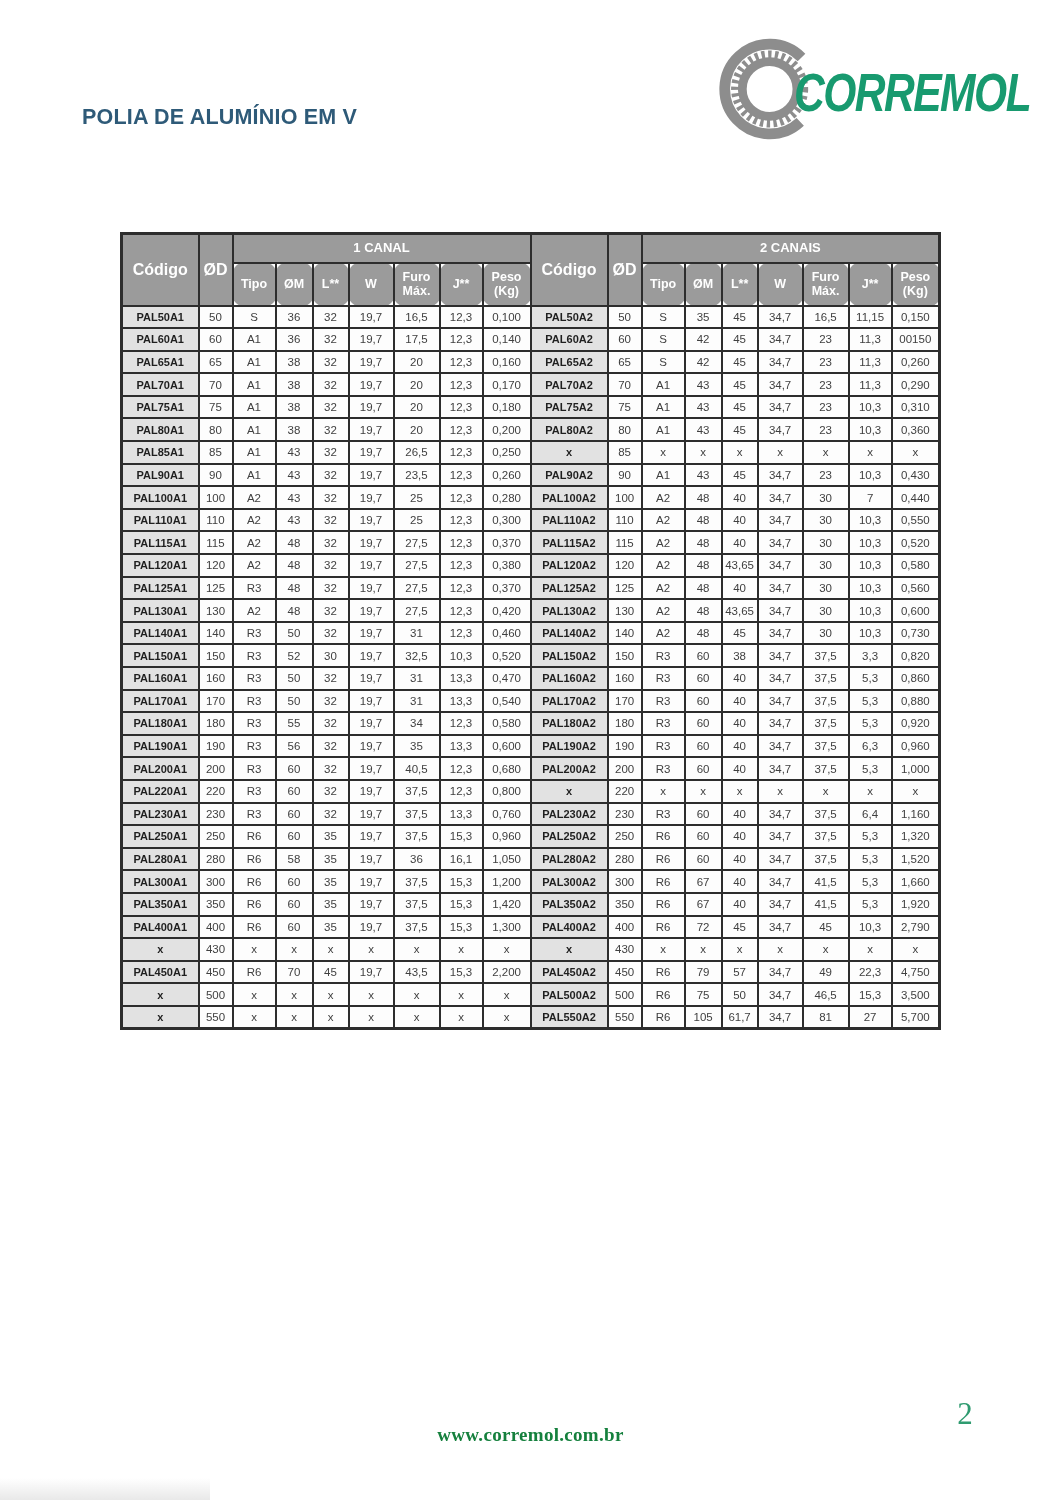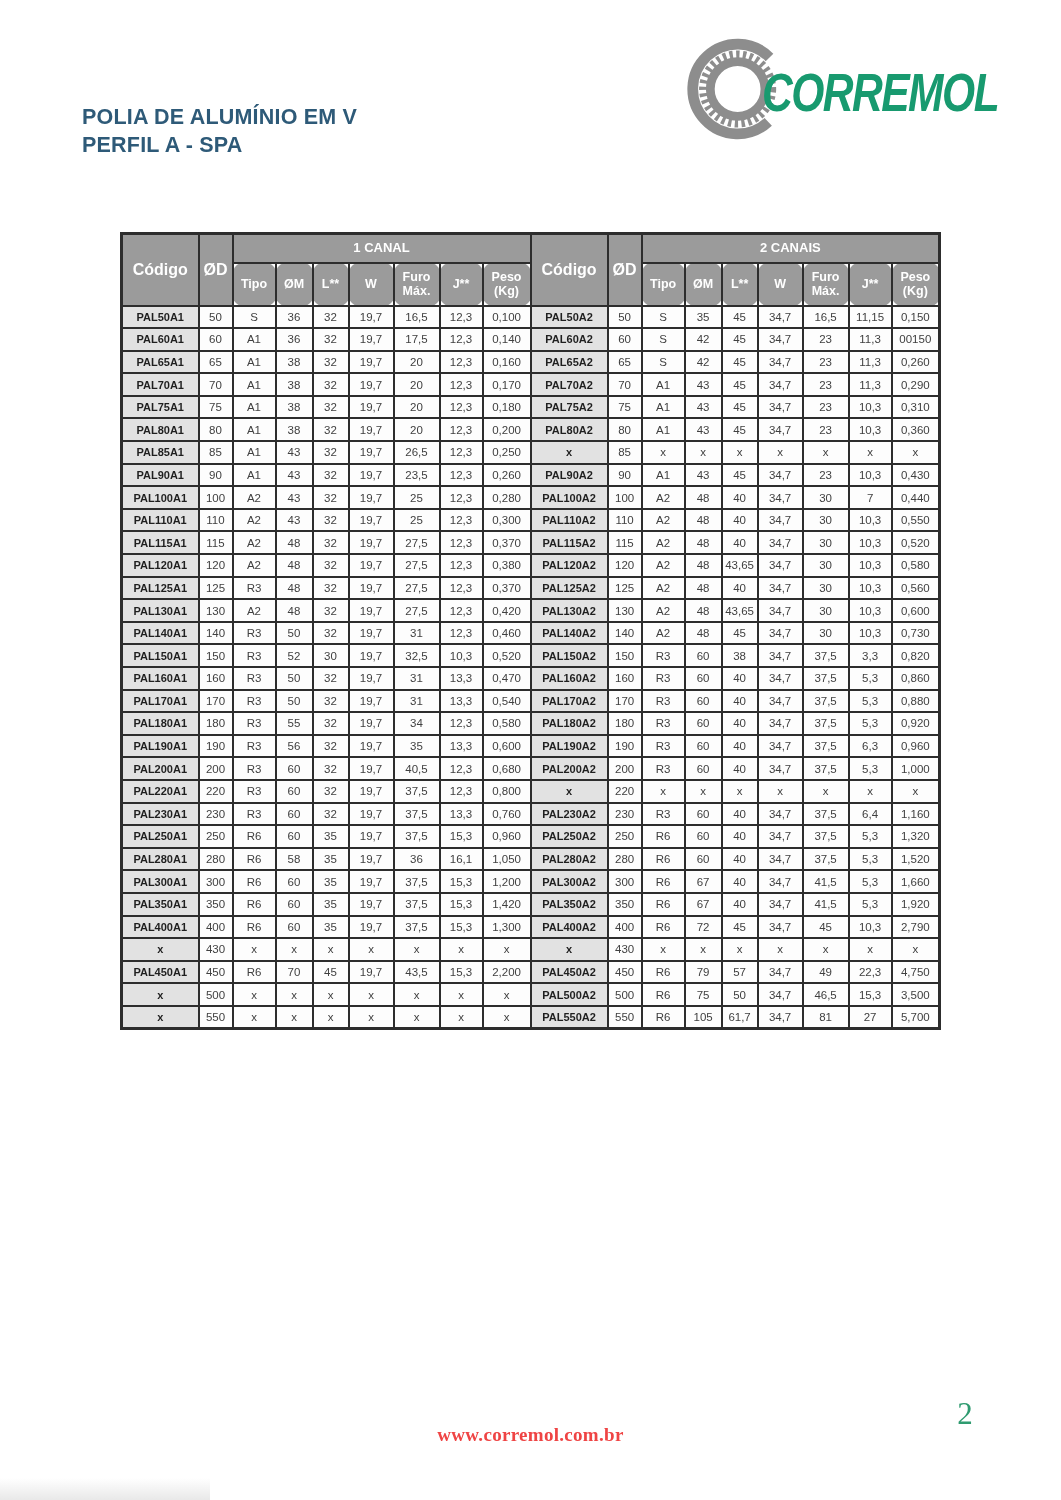--- a/index.html
+++ b/index.html
@@ -12,21 +12,21 @@
   }
 
   
   .title-block {
     position: absolute; left: 82px; top: 104px;
     color: #2e5a78; font-weight: bold;
     font-size: 21.5px; line-height: 1.28;
     letter-spacing: 0.2px;
   }
   .logo {
-    position: absolute; left: 682px; top: 30px;
+    position: absolute; left: 714px; top: 30px;
     width: 322px; height: 118px;
   }
   .logo svg { width: 100%; height: 100%; }
   .logo-text {
     font-family: "Liberation Sans", sans-serif;
     font-weight: bold; font-style: italic;
     font-size: 55px; letter-spacing: -2px;
     fill: #189a6f;
   }
 
@@ -58,41 +58,40 @@
   table.spec td.codigo {
     background: #e2e2e2; color: #1f1f1f;
     font-weight: bold; font-size: 11px;
   }
 
   
   .footer-url {
     position: absolute; left: 0; top: 1424px; width: 1061px;
     text-align: center;
     font-family: "Liberation Serif", serif;
-    font-size: 19px; font-weight: bold; color: #ef4444;
+    font-size: 19px; font-weight: bold; color: #15803d;
     text-decoration: none; letter-spacing: 0.3px;
   }
   .page-number {
     position: absolute; left: 940px; top: 1396px; width: 50px;
     text-align: center;
     font-family: "Liberation Serif", serif;
     font-size: 31px; color: #2f9b70;
   }
   .scan-artifact {
     position: absolute; left: 0; top: 1478px; width: 210px; height: 22px;
     background: linear-gradient(to top, rgba(190,190,190,0.35), rgba(190,190,190,0));
     pointer-events: none;
   }
 </style>
 </head>
 <body>
 
 <div class="title-block">
   <div>POLIA DE ALUMÍNIO EM V</div>
-  <div>PERFIL A - SPA</div>
 </div>
 
 <div class="logo">
   <svg viewBox="0 0 330 120" xmlns="http://www.w3.org/2000/svg">
     <g>
 
       <circle cx="57" cy="60" r="46" fill="none" stroke="#8d8d8d" stroke-width="11" stroke-dasharray="215 74" transform="rotate(47 57 60)"></circle>
 
       <circle cx="57" cy="60" r="35" fill="none" stroke="#8d8d8d" stroke-width="9" stroke-dasharray="3.4 3.4"></circle>
 

